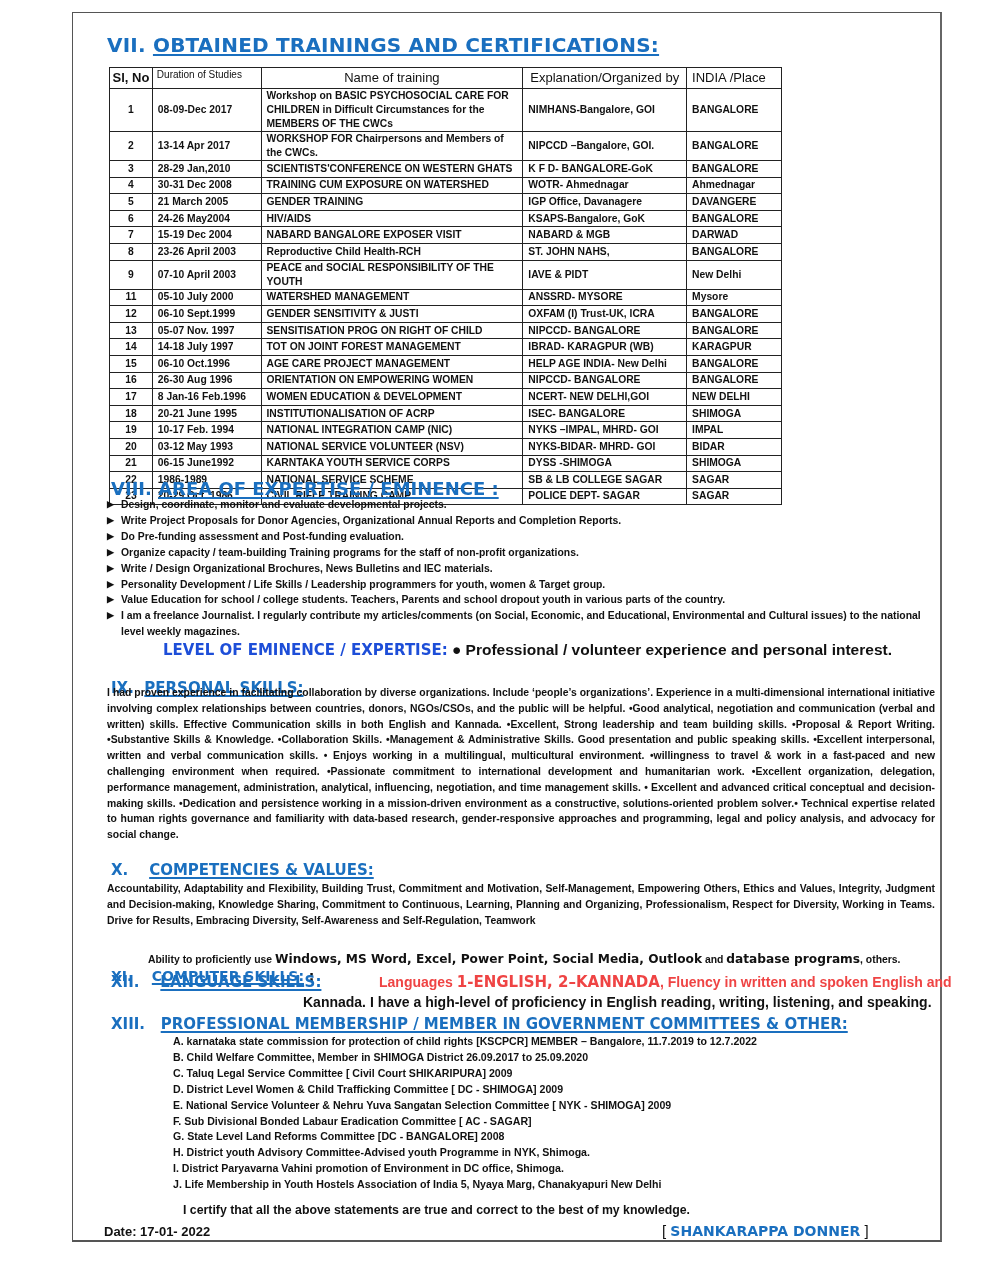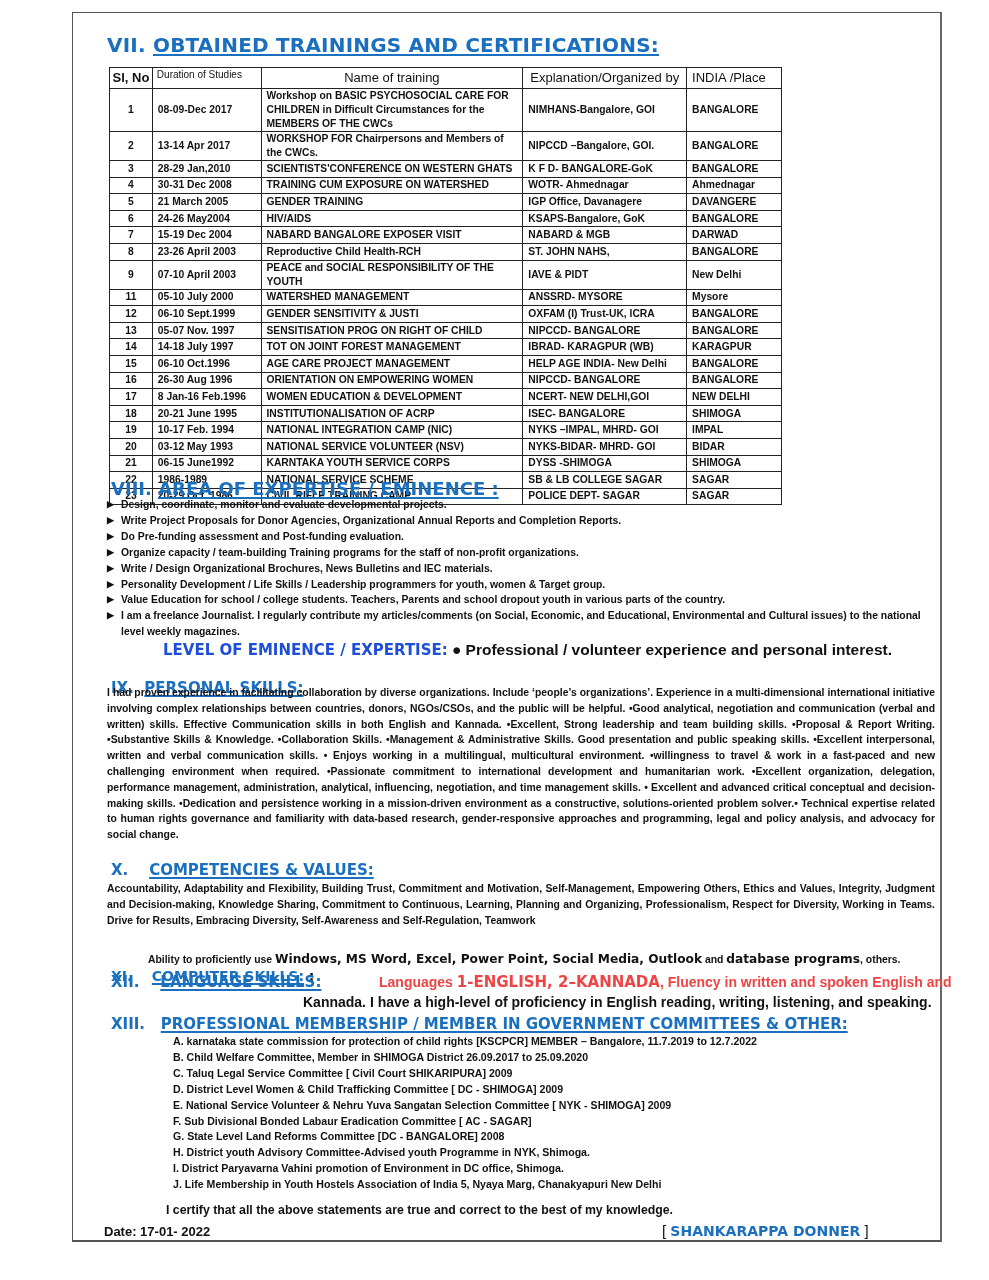--- a/index.html
+++ b/index.html
@@ -37,21 +37,21 @@
   .h-xi { left: 111px; top: 968px; font-size: 14px; }
   .comp { position: absolute; left: 148px; top: 952px; font-size: 10.4px; font-weight: bold; white-space: nowrap; }
   .comp b { font-family: "DejaVu Sans", sans-serif; font-size: 12.2px; }
   .h-xii { left: 111px; top: 973px; font-size: 15px; }
   .lang { position: absolute; left: 345px; top: 973px; font-size: 14px; font-weight: bold; white-space: nowrap; color: #ef4444; padding-left: 34px; }
   .lang b { font-family: "DejaVu Sans", sans-serif; font-size: 15px; }
   .lang2 { position: absolute; left: 303px; top: 994px; font-size: 14px; font-weight: bold; white-space: nowrap; }
   .h-xiii { left: 111px; top: 1015px; font-size: 15px; }
   ul.mem { position: absolute; left: 173px; top: 1034px; margin: 0; padding: 0; list-style: none;
            font-size: 10.6px; font-weight: bold; line-height: 15.9px; }
-  .cert { position: absolute; left: 166px; top: 1203px; font-size: 12.3px; font-weight: bold; white-space: nowrap; text-align: right; }
+  .cert { position: absolute; left: 183px; top: 1203px; font-size: 12.3px; font-weight: bold; white-space: nowrap; text-align: right; }
   .date { position: absolute; left: 104px; top: 1224px; font-size: 13px; font-weight: bold; white-space: nowrap; }
   .sig { position: absolute; left: 662px; top: 1222px; font-size: 15px; white-space: nowrap; color: #111; }
   .sig .name { font-family: "DejaVu Sans", sans-serif; font-weight: bold; color: #1a6fbf; font-size: 14px; }
 </style>
 </head>
 <body>
 
 <div class="frame"></div>
 
 <div class="h h-vii">

